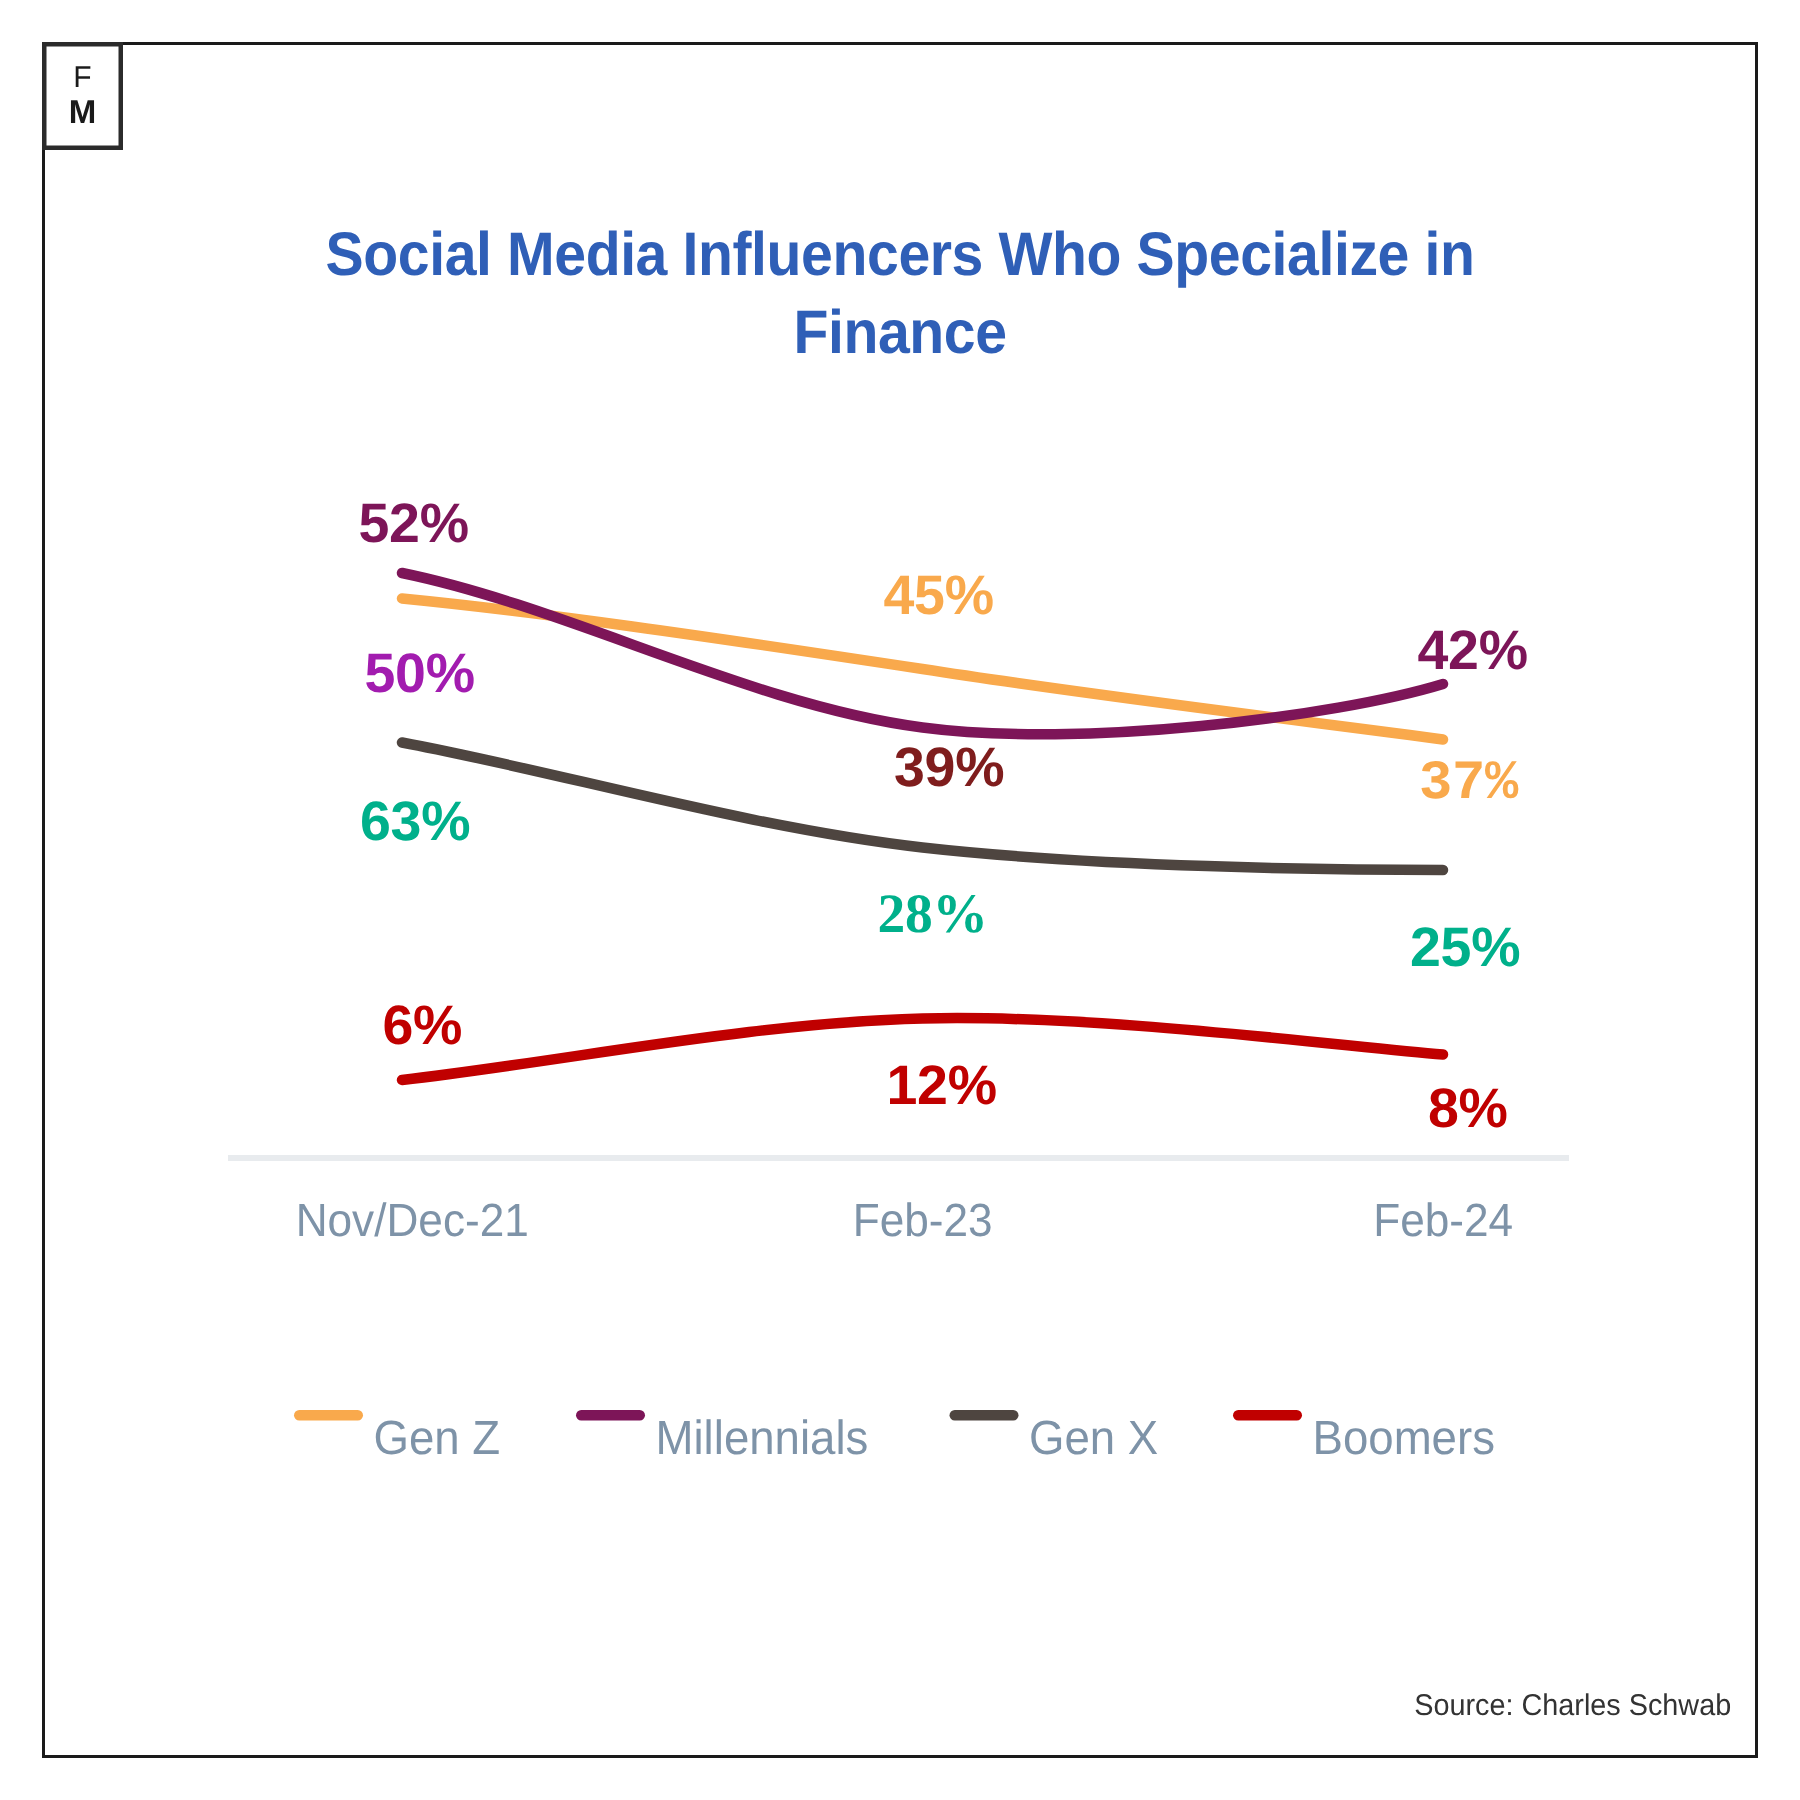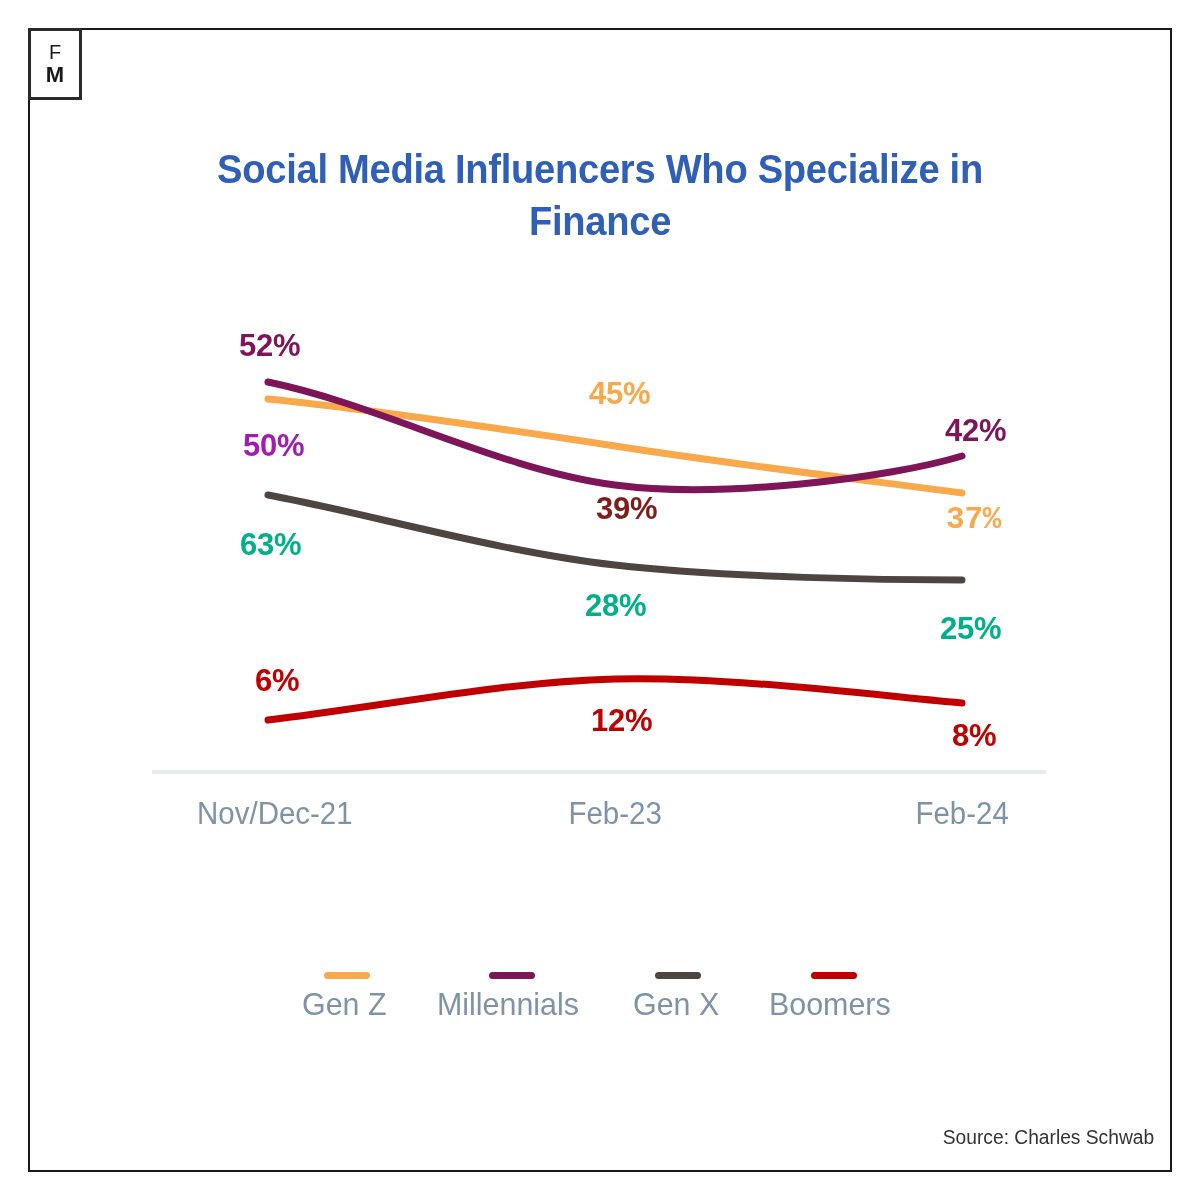--- a/index.html
+++ b/index.html
@@ -86,21 +86,21 @@
     top: 0;
     width: 1200px;
     height: 1200px;
     pointer-events: none;
   }
 
   
   .dlabel {
     position: absolute;
     font-family: "Liberation Sans", sans-serif;
-    font-size: 31px;
+    font-size: 37px;
     font-weight: 700;
     white-space: nowrap;
     letter-spacing: -0.2px;
   }
 
   
   .xtick {
     position: absolute;
     font-family: "Liberation Sans Narrow", "Liberation Sans", sans-serif;
     font-size: 31px;
@@ -117,24 +117,22 @@
     top: 940px;
     width: 896px;
     display: flex;
     flex-direction: row;
     align-items: center;
     justify-content: center;
     gap: 46px;
   }
   .legend-item {
     display: flex;
-    flex-direction: column;
-    align-items: center;
+    flex-direction: row;
     gap: 7px;
-    margin-top: 32px;
   }
   .legend-swatch {
     display: block;
     width: 46px;
     height: 7px;
     border-radius: 4px;
   }
   .legend-label {
     font-family: "Liberation Sans Narrow", "Liberation Sans", sans-serif;
     font-size: 32px;
@@ -188,21 +186,21 @@
 
   <div class="dlabel" style="left:239px; top:328px; color:#7d1558;">52%</div>
   <div class="dlabel" style="left:596px; top:491px; color:#7f1d1d;">39%</div>
   <div class="dlabel" style="left:945px; top:413px; color:#7d1558;">42%</div>
 
   <div class="dlabel" style="left:243px; top:428px; color:#a21caf;">50%</div>
   <div class="dlabel" style="left:589px; top:376px; color:#f9a94c;">45%</div>
   <div class="dlabel" style="left:946px; top:502px; color:#f9a94c;font-family:Liberation Mono, monospace;">37%</div>
 
   <div class="dlabel" style="left:240px; top:527px; color:#00b08b;">63%</div>
-  <div class="dlabel" style="left:585px; top:588px; color:#00b08b;">28%</div>
+  <div class="dlabel" style="left:585px; top:588px; color:#00b08b;font-family:Liberation Serif, serif;">28%</div>
   <div class="dlabel" style="left:940px; top:611px; color:#00b08b;">25%</div>
 
   <div class="dlabel" style="left:255px; top:663px; color:#c00000;">6%</div>
   <div class="dlabel" style="left:591px; top:703px; color:#c00000;">12%</div>
   <div class="dlabel" style="left:952px; top:718px; color:#c00000;">8%</div>
 
   <div class="xtick" style="left:193px; top:796px;">Nov/Dec-21</div>
   <div class="xtick" style="left:566px; top:796px;">Feb-23</div>
   <div class="xtick" style="left:913px; top:796px;">Feb-24</div>
 

